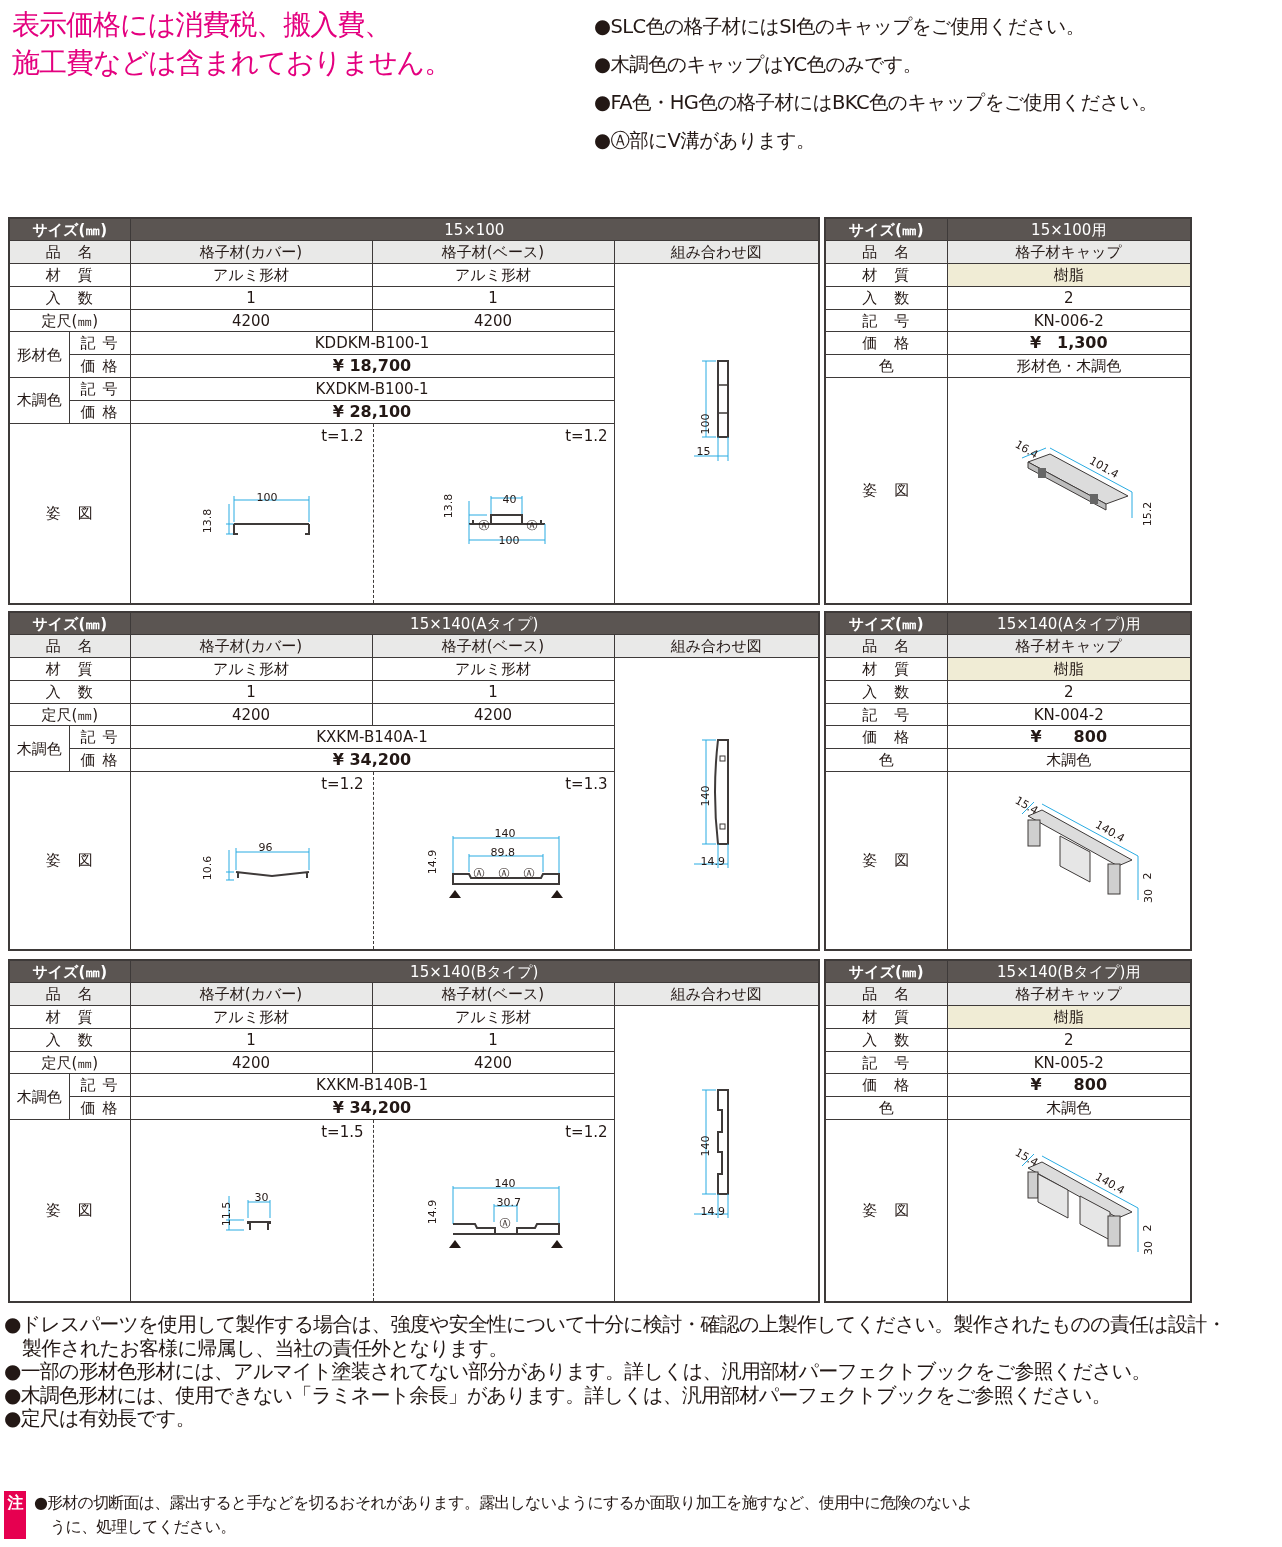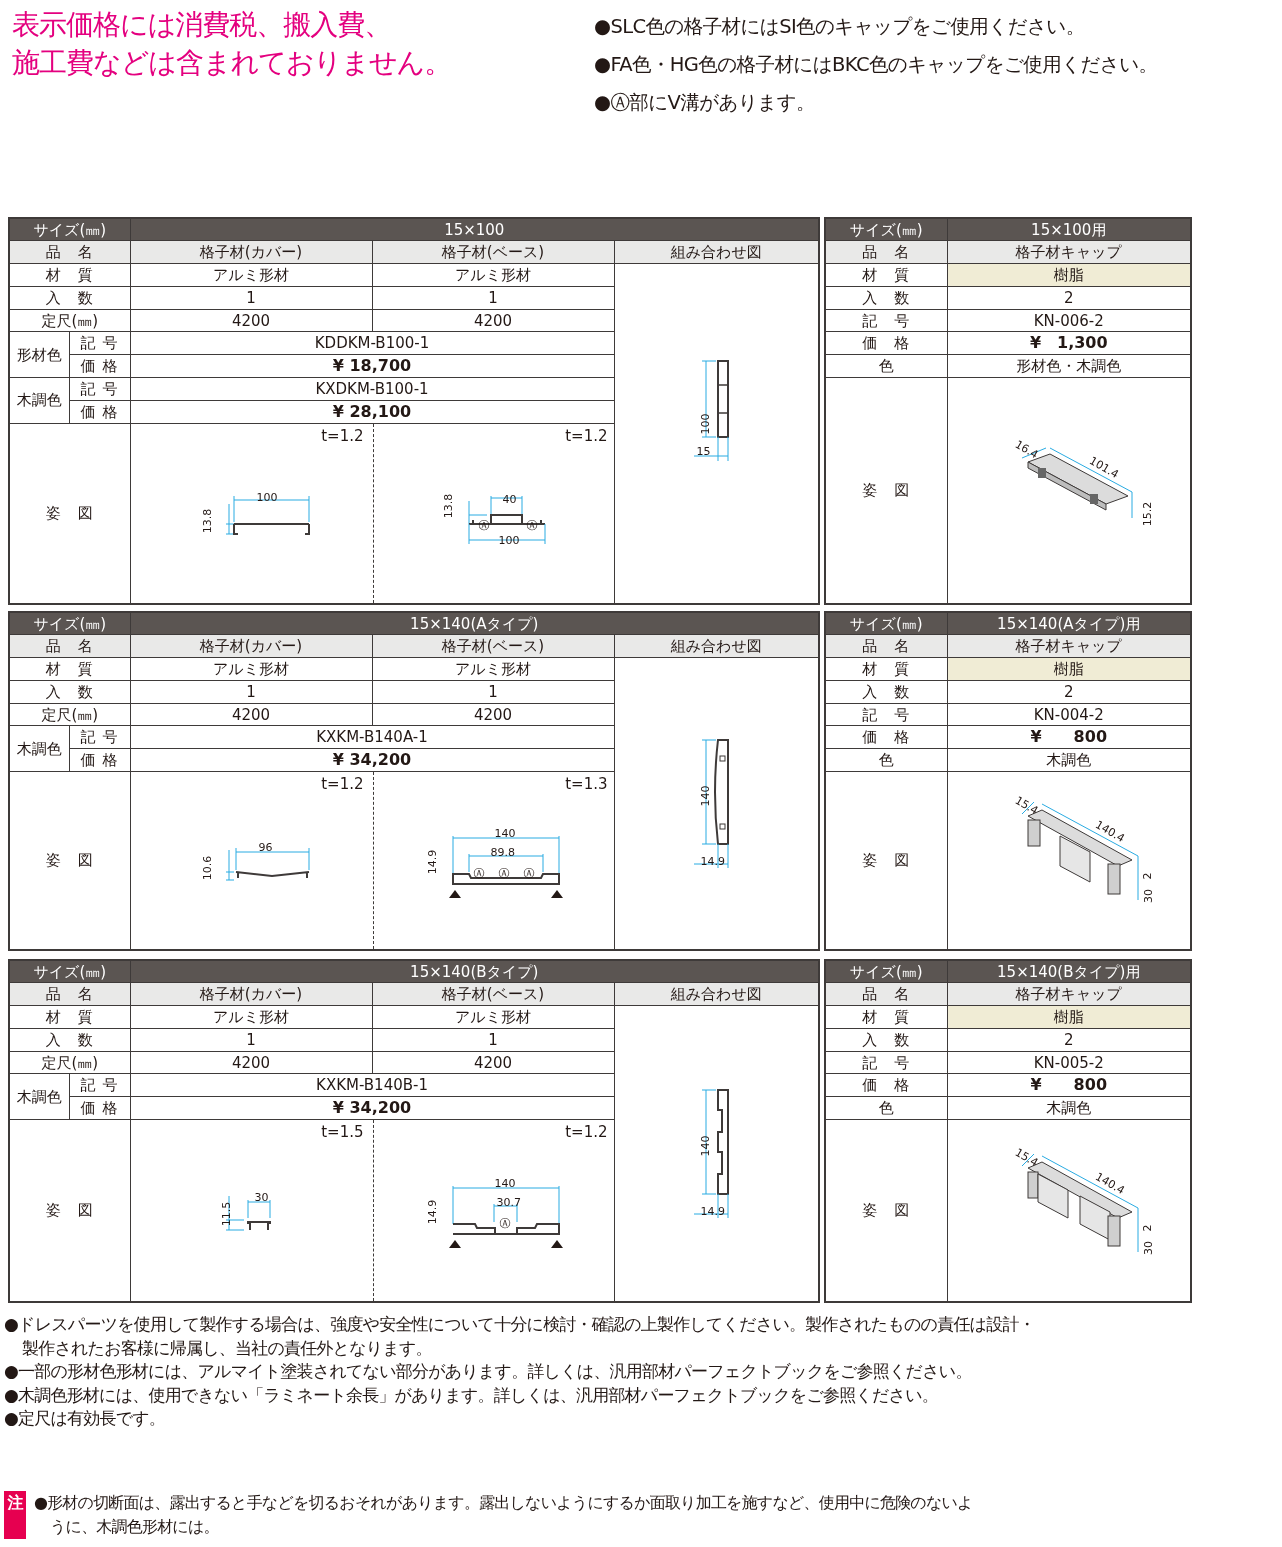--- a/index.html
+++ b/index.html
@@ -4,46 +4,47 @@
 <style>
 *{box-sizing:border-box;margin:0;padding:0}
 html,body{width:1282px;height:1547px;background:#fff;overflow:hidden}
 body{position:relative;font-family:"DejaVu Sans","Liberation Sans",sans-serif;color:#231815}
 .pink-head{position:absolute;left:12px;top:6px;color:#e4007f;font-size:28px;line-height:38px;letter-spacing:-1px;font-family:"DejaVu Sans",sans-serif}
 .note-list{position:absolute;left:594px;top:8px;font-size:19.5px;line-height:38px;letter-spacing:-0.6px}
 .chu{display:inline-block;background:#e60050;color:#fff;font-weight:bold;text-align:center}
 .chu-big{width:36px;height:34px;line-height:34px;font-size:22px;margin-right:6px;vertical-align:middle}
 table.spec{position:absolute;border-collapse:collapse;table-layout:fixed;font-size:15px;border:2px solid #3e3a39}
 table.spec td{border:1px solid #3e3a39;text-align:center;height:22.8px;padding:0;line-height:20px;white-space:nowrap;overflow:hidden}
-table.spec tr.hdr td{background:#5b5552;color:#fff;font-weight:normal;border-color:#3e3a39}
+table.spec tr.hdr td{background:#5b5552;color:#fff;font-weight:bold;border-color:#3e3a39}
 table.spec tr.hdr td.hl{font-weight:normal}
 table.spec tr.sub td{background:#e9e9e8}
 table.spec td.lbl{letter-spacing:1px}
 table.spec td.resin{background:#f0ecd5}
 table.spec td.price{font-weight:bold;font-size:16px}
 table.spec td.drawcell{position:relative;vertical-align:top}
 .vdash{position:absolute;top:0;bottom:0;border-left:1.5px dashed #3e3a39}
 .tval{position:absolute;top:2px;font-size:15px}
 .dim{position:absolute;font-size:11px;color:#231815}
 svg{position:absolute;overflow:visible}
-.footer{position:absolute;left:4px;top:1313px;font-size:17px;line-height:23.5px;letter-spacing:-0.8px}
+.footer{position:absolute;left:4px;top:1313px;font-size:20px;line-height:23.5px;letter-spacing:-0.8px}
 .footer .indent{padding-left:18px}
 .footer2{position:absolute;left:4px;top:1491px;font-size:16px;line-height:23.5px;letter-spacing:-0.8px;display:flex}
 .chu-small{width:22px;height:48px;font-size:16px;line-height:24px;padding-top:0;margin-right:8px}
 </style>
 </head>
 <body>
 
 <div class="pink-head">
   <div>表示価格には消費税、搬入費、</div>
   <div>施工費などは含まれておりません。</div>
 </div>
 
 <div class="note-list">
   <div>●SLC色の格子材にはSI色のキャップをご使用ください。</div>
+  <div>●木調色のキャップはYC色のみです。</div>
   <div>●FA色・HG色の格子材にはBKC色のキャップをご使用ください。</div>
   <div>●Ⓐ部にV溝があります。</div>
 </div>
 
 <table class="spec" style="left:8px;top:217px;width:810px">
   <colgroup>
       <col style="width:60px">
       <col style="width:61px">
       <col style="width:242px">
       <col style="width:242px">
@@ -505,15 +506,15 @@
   <div>●ドレスパーツを使用して製作する場合は、強度や安全性について十分に検討・確認の上製作してください。製作されたものの責任は設計・</div>
   <div class="indent">製作されたお客様に帰属し、当社の責任外となります。</div>
   <div>●一部の形材色形材には、アルマイト塗装されてない部分があります。詳しくは、汎用部材パーフェクトブックをご参照ください。</div>
   <div>●木調色形材には、使用できない「ラミネート余長」があります。詳しくは、汎用部材パーフェクトブックをご参照ください。</div>
   <div>●定尺は有効長です。</div>
 </div>
 <div class="footer2">
   <span class="chu chu-small">注</span>
   <div>
     <div>●形材の切断面は、露出すると手などを切るおそれがあります。露出しないようにするか面取り加工を施すなど、使用中に危険のないよ</div>
-    <div style="padding-left:16px">うに、木調色形材には。</div>
+    <div style="padding-left:16px">うに、処理してください。</div>
   </div>
 </div>
 
 </body></html>

